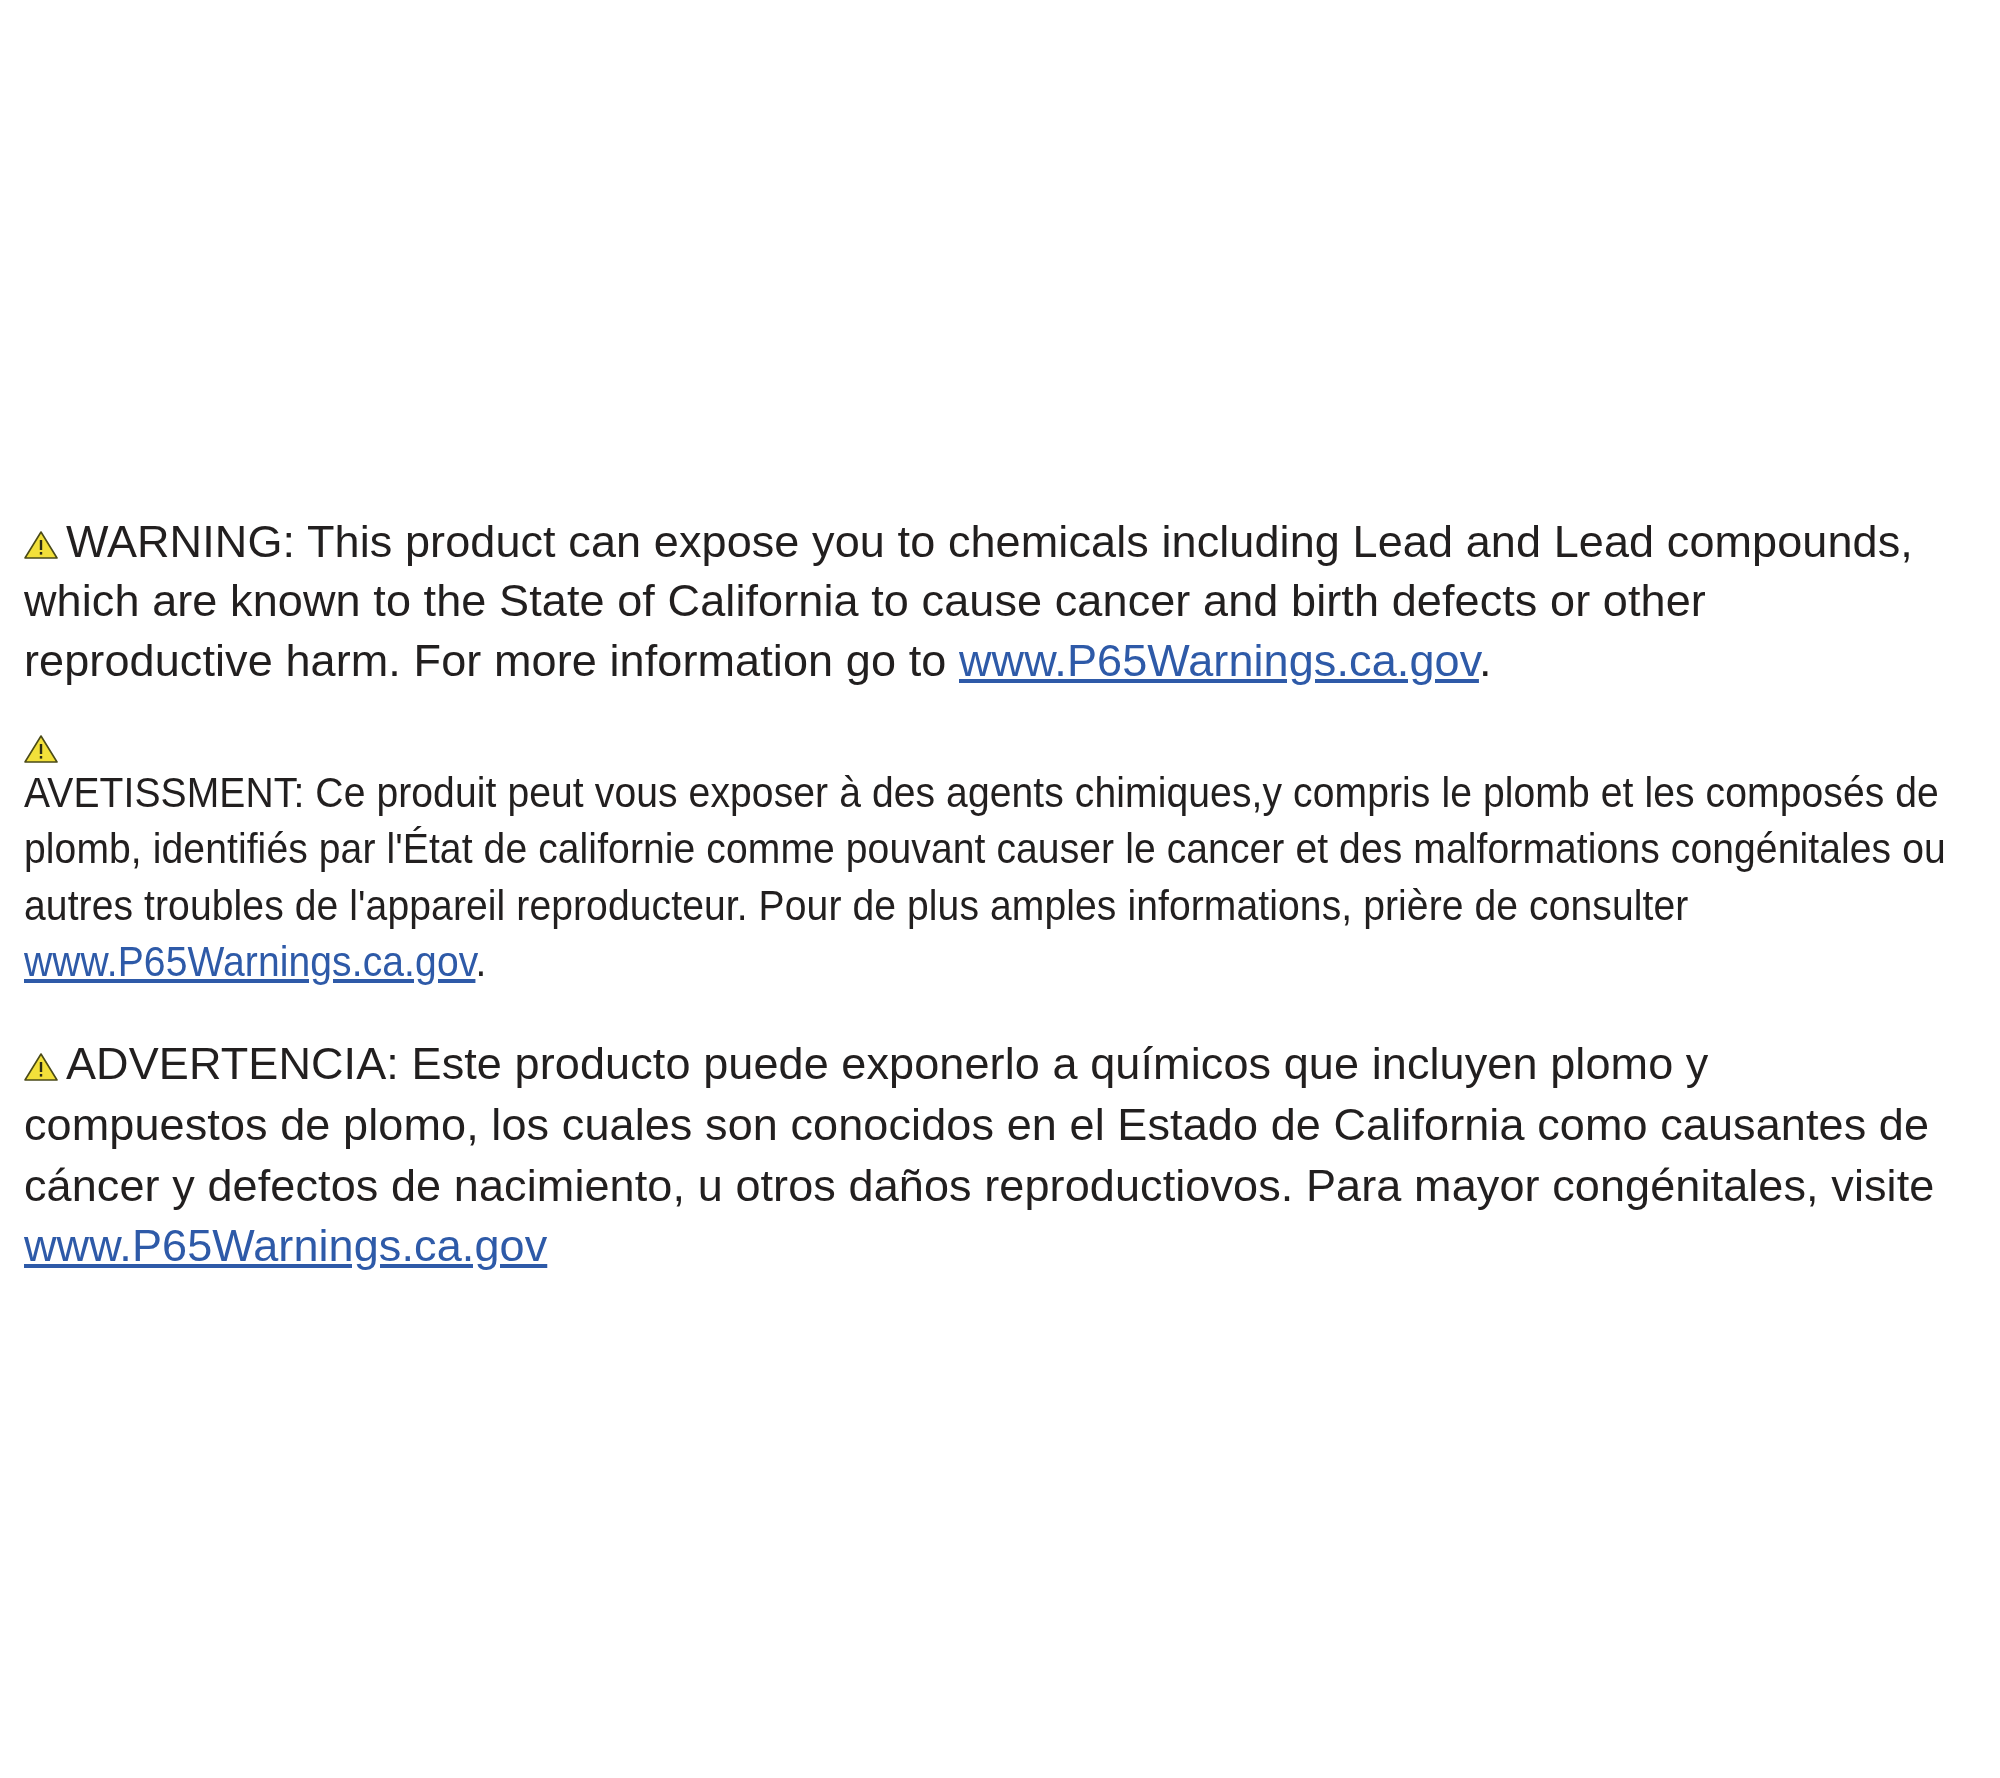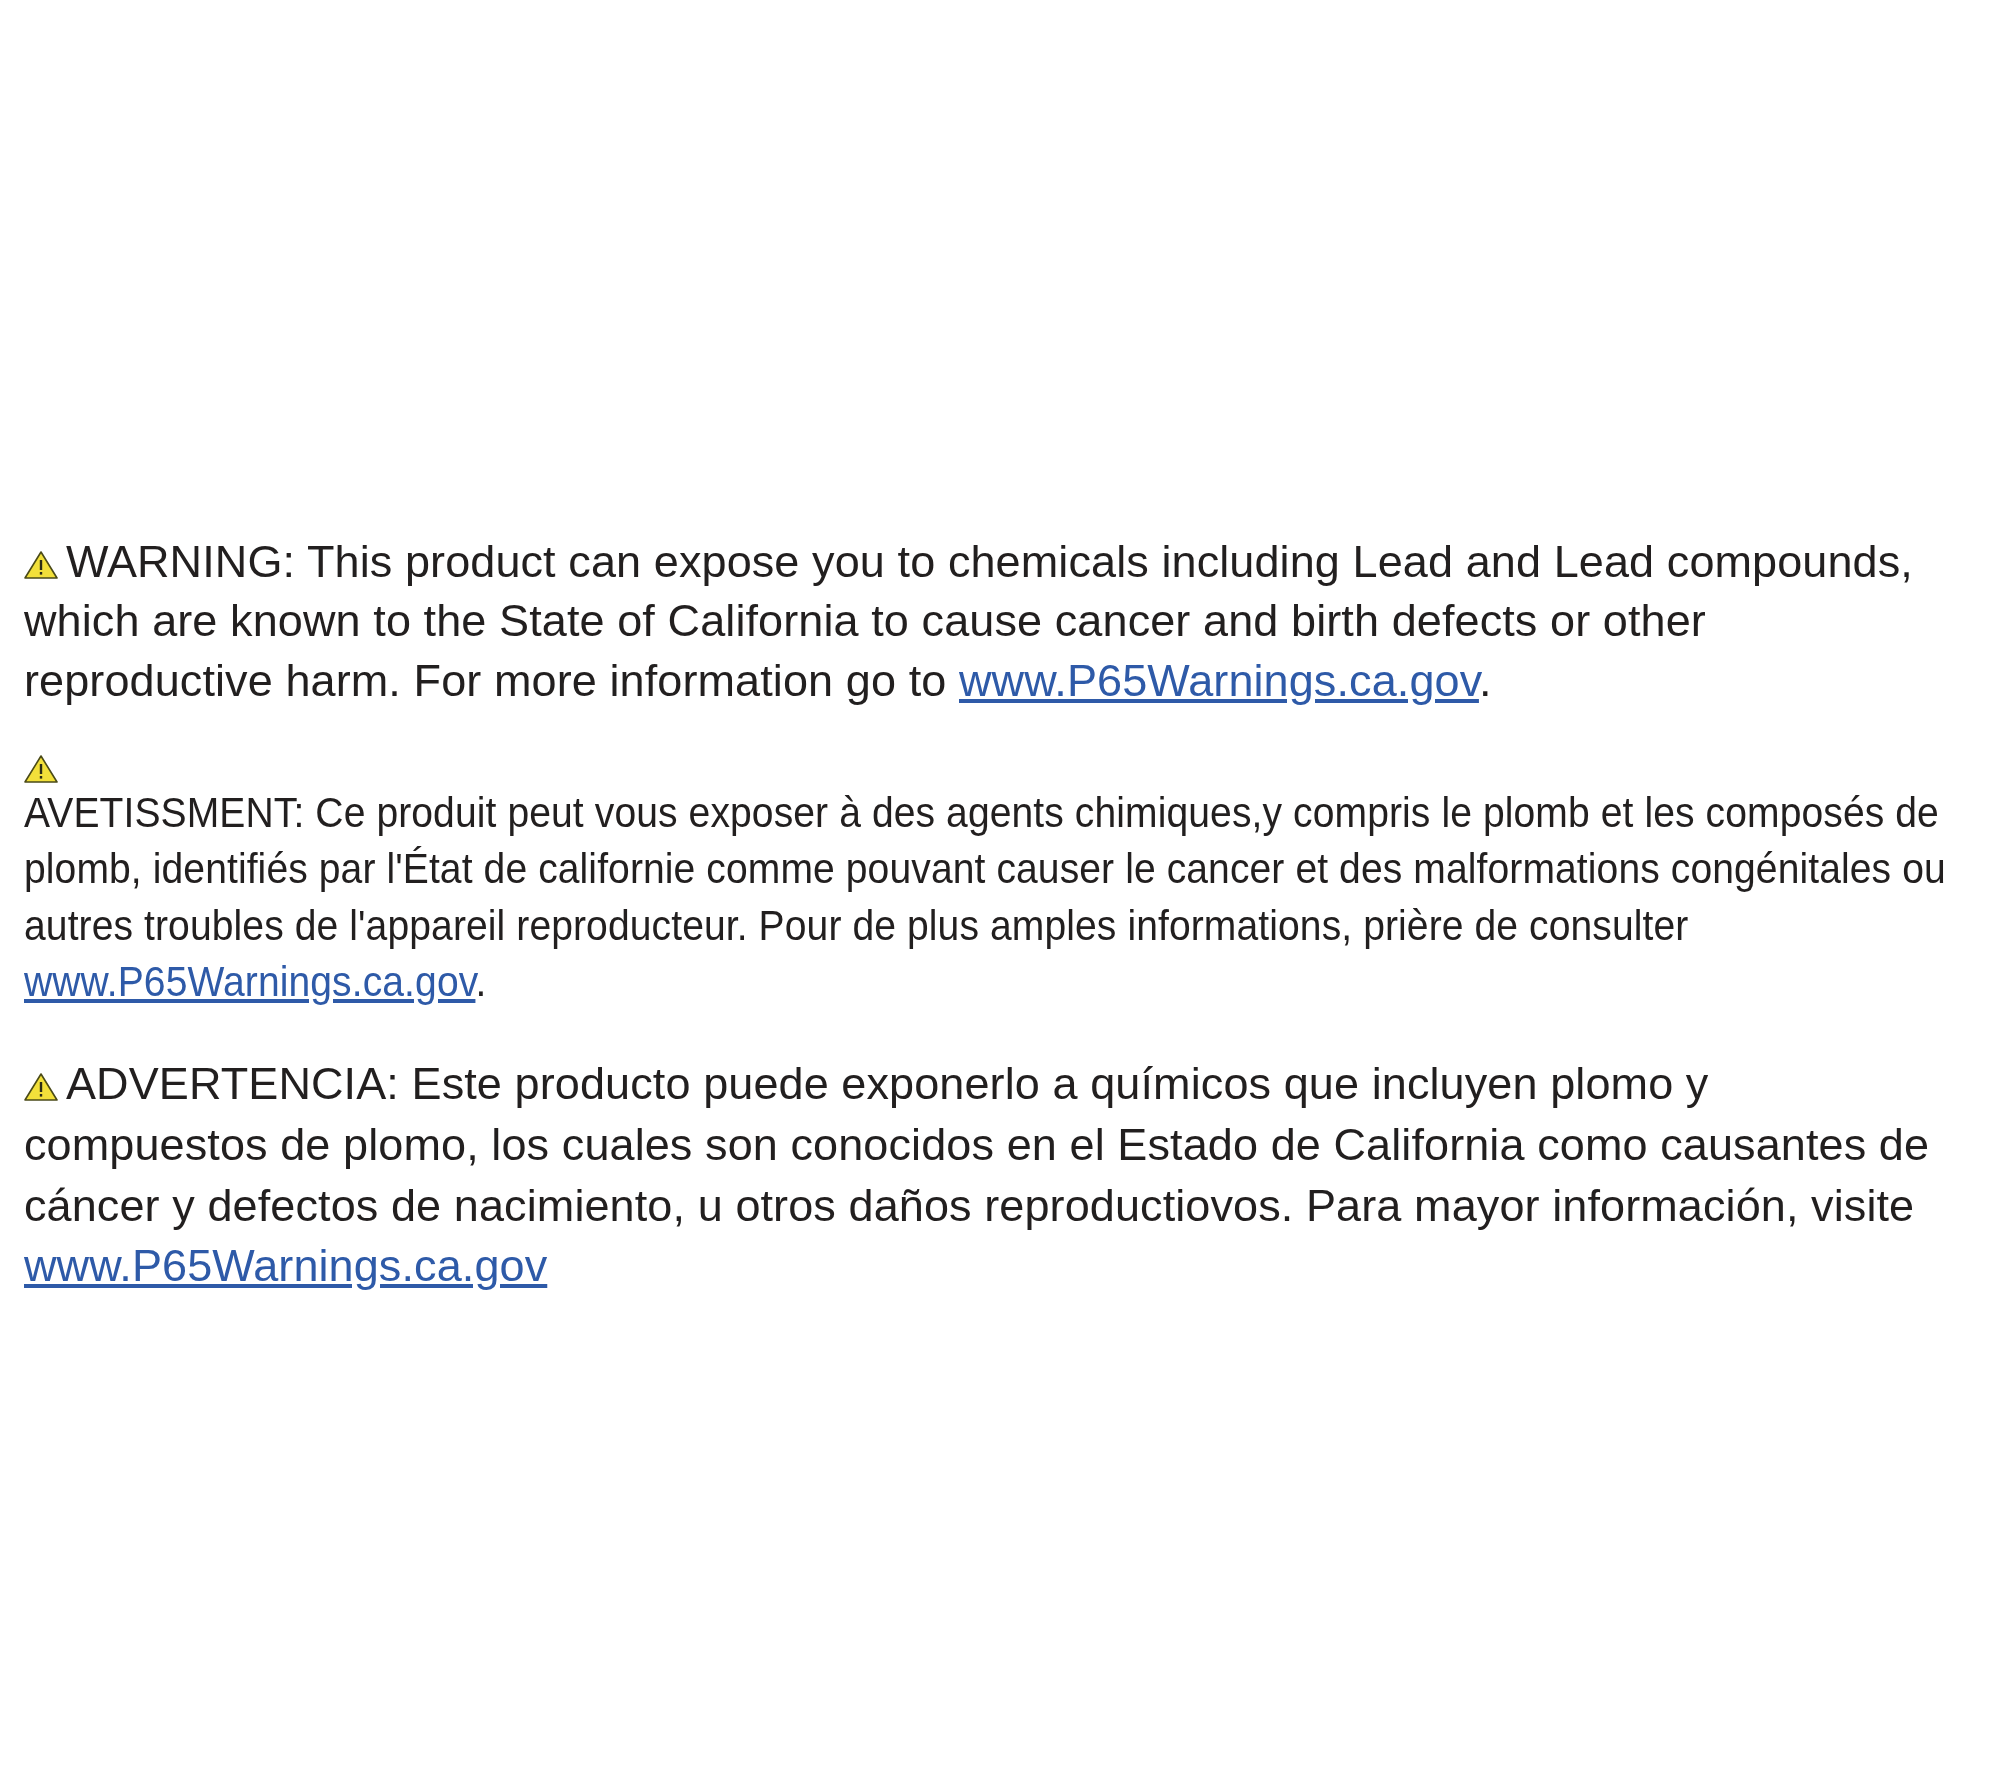--- a/index.html
+++ b/index.html
@@ -13,21 +13,20 @@
     font-family: "Liberation Sans", sans-serif;
     color: #221f1f;
     overflow: hidden;
   }
   .page {
     position: relative;
     width: 2000px;
     height: 1566px;
     background: #ffffff;
     box-sizing: border-box;
-    margin-top: 20px;
   }
   .warnings {
     position: absolute;
     left: 24px;
     top: 512px;
     width: 1940px;
   }
   .warning-block {
     display: block;
     margin-bottom: 44px;
@@ -110,18 +109,18 @@
     </div>
 
     <div class="warning-block block-es">
       <span class="blocktext-wrap">
         <span class="warn-icon">
           <svg width="34" height="30" viewBox="0 0 34 30" xmlns="http://www.w3.org/2000/svg">
             <polygon points="17,2 33,28 1,28" fill="#f2e03a" stroke="#4a4a18" stroke-width="1.6" stroke-linejoin="round"></polygon>
             <rect x="15.8" y="10" width="2.4" height="10" fill="#2b2b16"></rect>
             <rect x="15.8" y="22" width="2.4" height="2.6" fill="#2b2b16"></rect>
           </svg>
-        </span><span class="wtext"><span>ADVERTENCIA:</span><span> Este producto puede exponerlo a químicos que incluyen plomo y compuestos de plomo, los cuales son conocidos en el Estado de California como causantes de cáncer y defectos de nacimiento, u otros daños reproductiovos. Para mayor información, visite </span><a class="link" href="#">www.P65Warnings.ca.gov</a><span></span></span>
+        </span><span class="wtext"><span>ADVERTENCIA:</span><span> Este producto puede exponerlo a químicos que incluyen plomo y compuestos de plomo, los cuales son conocidos en el Estado de California como causantes de cáncer y defectos de nacimiento, u otros daños reproductiovos. Para mayor congénitales, visite </span><a class="link" href="#">www.P65Warnings.ca.gov</a><span></span></span>
       </span>
     </div>
 
   </div>
 </div>
 
 </body></html>

